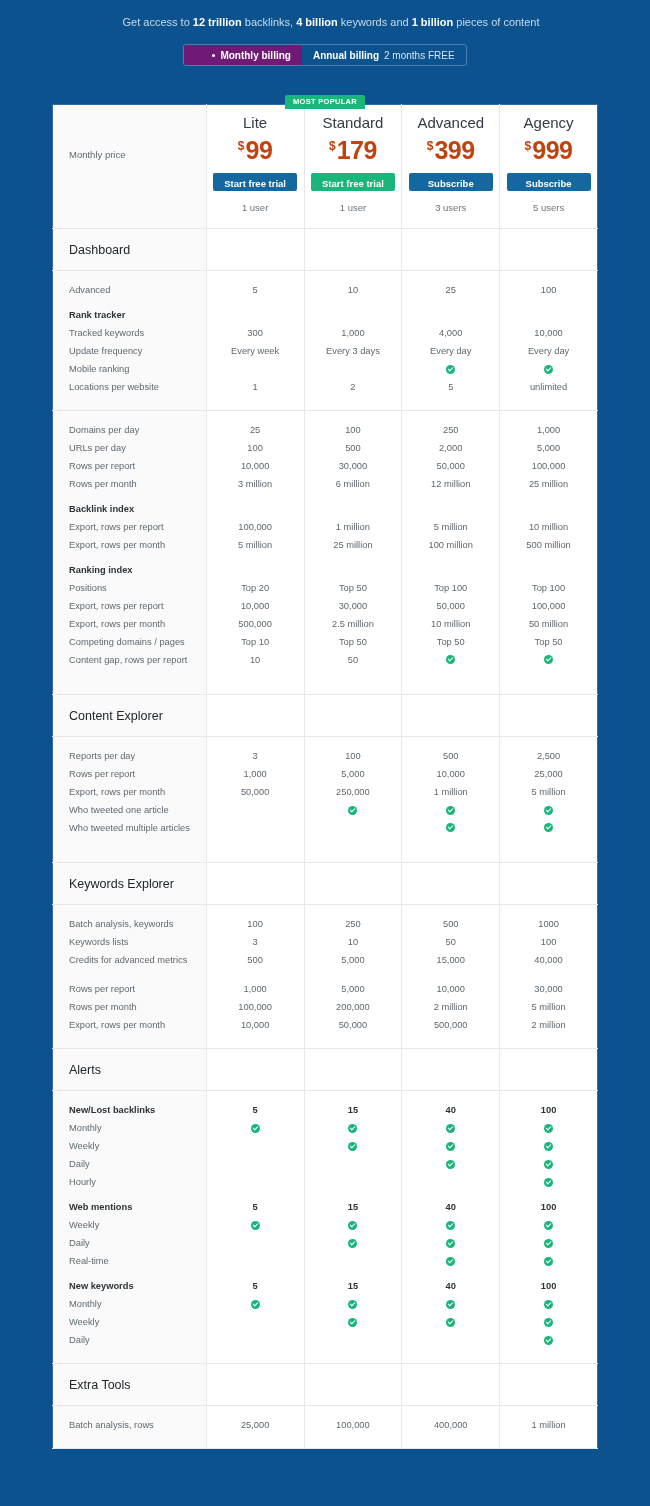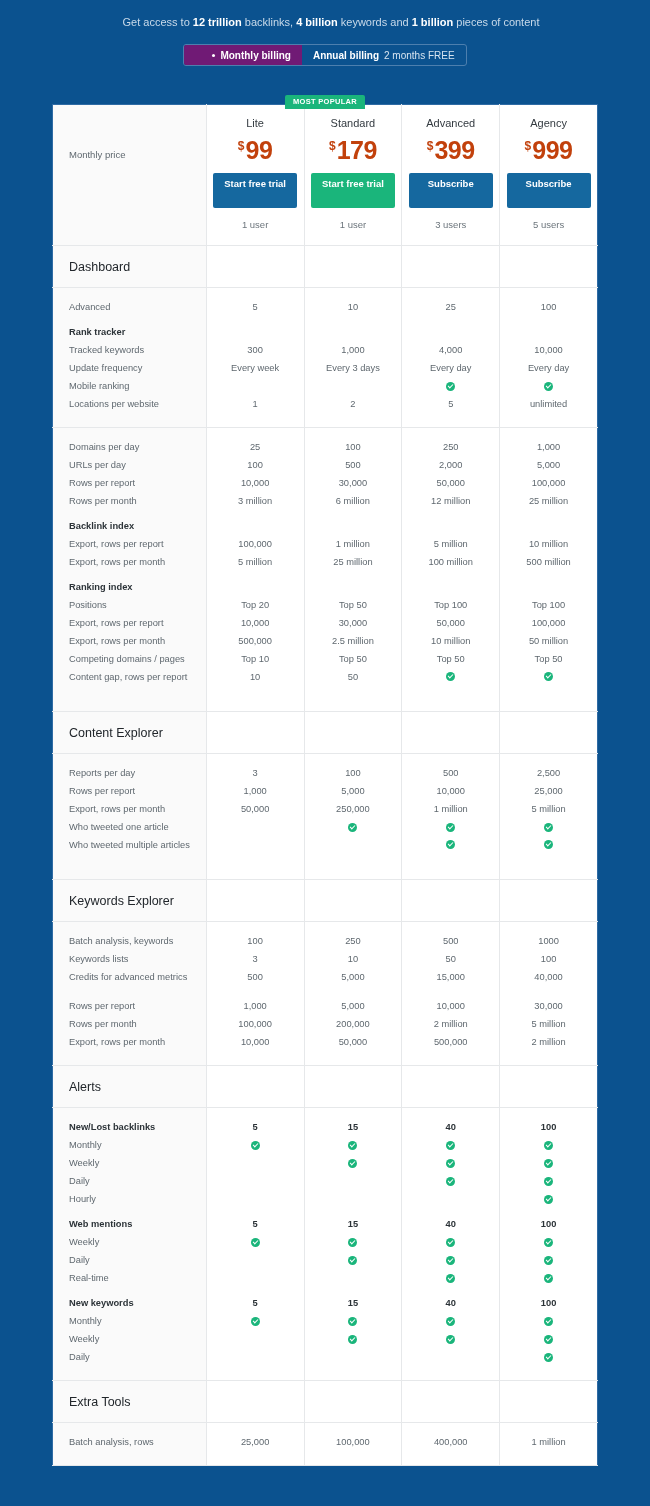--- a/index.html
+++ b/index.html
@@ -101,33 +101,33 @@
   col.c-label { width: 28.2%; }
   col.c-plan  { width: 17.95%; }
 
   
   .lbl-cell { background: #fafafa; }
 
   
   .head-row td { border-bottom: 1px solid #e6e8ea; }
 
   .plan-head { text-align: center; padding: 11px 4px 14px 4px !important; }
-  .plan-name { font-size: 11px; color: #333a40; line-height: 14px; }
+  .plan-name { font-size: 15px; color: #333a40; line-height: 14px; }
   .plan-price {
     font-size: 25px; font-weight: bold; color: #c2410c;
     line-height: 30px; margin-top: 1px; letter-spacing: -0.5px;
   }
   .plan-price .cur {
     font-size: 12px; font-weight: bold; vertical-align: 9px;
     margin-right: 1px; letter-spacing: 0;
   }
   .cta {
     display: inline-block;
     margin-top: 8px;
-    padding: 5px 0 19px 0;
+    padding: 5px 0 2px 0;
     width: 84px;
     background: #15689f;
     color: #ffffff;
     font-size: 9.5px;
     font-weight: bold;
     text-align: center;
     border-radius: 2px;
     cursor: pointer;
     line-height: 11px;
   }

